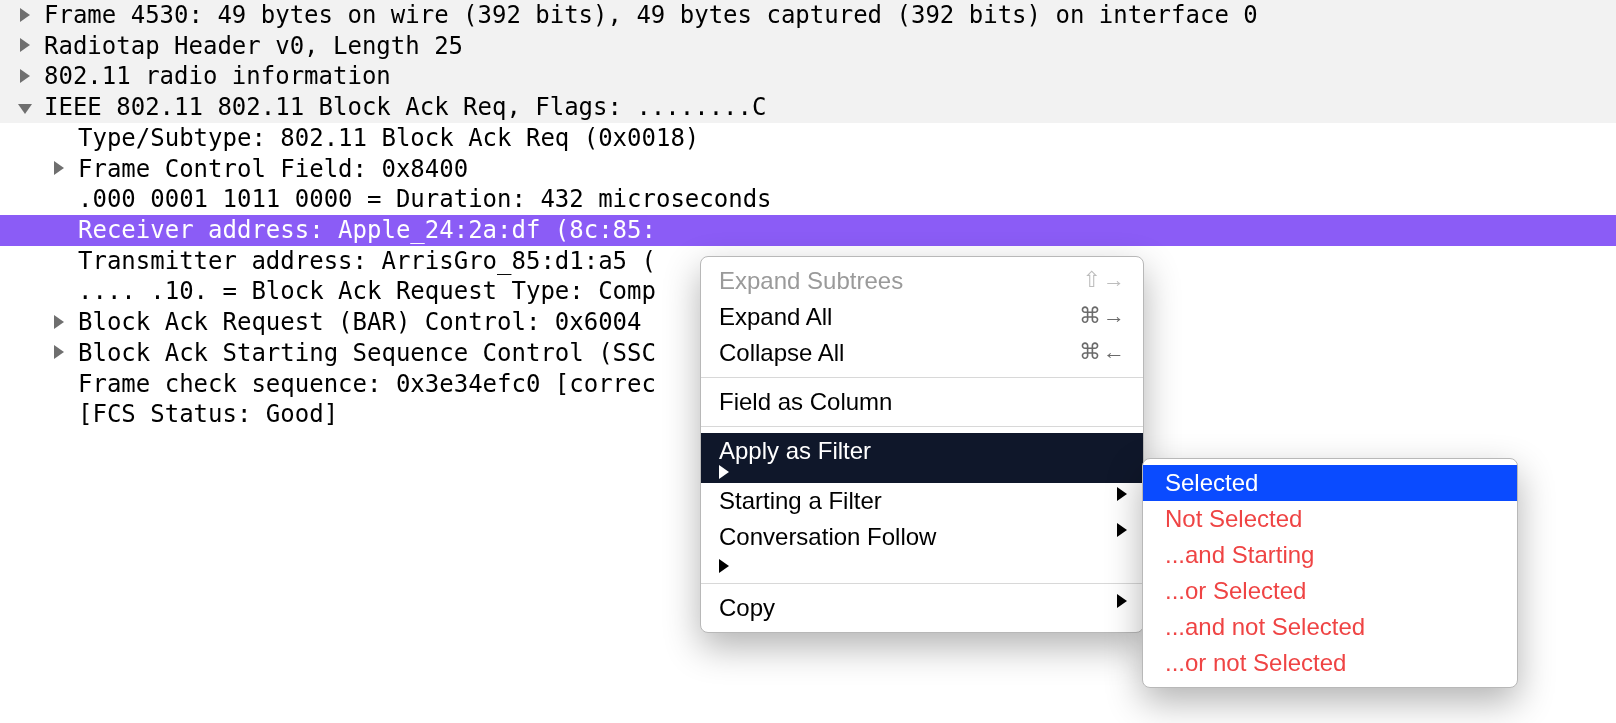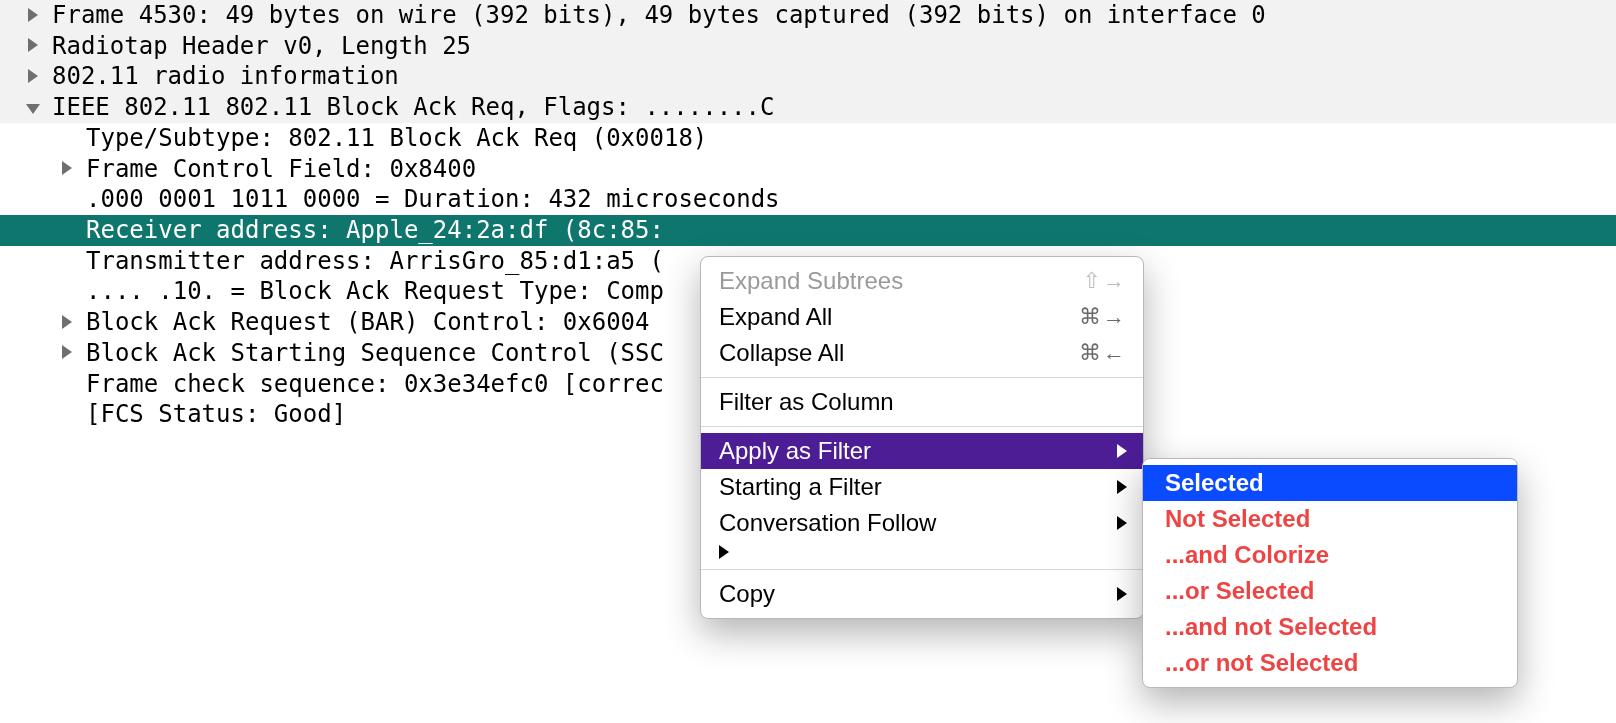--- a/index.html
+++ b/index.html
@@ -13,27 +13,27 @@
     color: #000;
     overflow: hidden;
   }
   .tree {
     line-height: 1.28;
     white-space: pre;
   }
   .row {
     display: flex;
     align-items: center;
-    padding-left: 20px;
+    padding-left: 12px;
   }
   .row.toplevel {
     background: #f2f2f2;
   }
   .row.selected {
-    background: #0f766e;
+    background: #8b5cf6;
     color: #fff;
   }
   .toggle {
     display: inline-flex;
     width: 26px;
     justify-content: center;
     align-items: center;
     color: #555;
     font-size: 20px;
     user-select: none;
@@ -53,29 +53,29 @@
     background: #fff;
     border: 1px solid #b8b8b8;
     border-radius: 8px;
     box-shadow: 0 14px 36px rgba(0,0,0,.30);
     font-family: -apple-system, "Helvetica Neue", Arial, sans-serif;
     font-size: 24px;
     padding: 6px 0;
   }
   .menu-item {
     display: flex;
-    align-items: center;
     justify-content: space-between;
     padding: 4px 16px 4px 18px;
     color: #000;
   }
   .menu-item.disabled { color: #9a9a9a; }
   .menu-item.highlight {
-    background: #4c1d95;
+    background: #0f172a;
     color: #fff;
+    flex-direction: column;
   }
   .menu-sep {
     height: 1px;
     margin: 6px 0;
     background: #d8d8d8;
   }
   .shortcut {
     font-family: -apple-system, Arial, sans-serif;
     color: #6a6a6a;
     letter-spacing: 2px;
@@ -96,21 +96,20 @@
     left: 1142px;
     top: 458px;
     width: 374px;
     background: #fff;
     border: 1px solid #b8b8b8;
     border-radius: 8px;
     box-shadow: 0 14px 36px rgba(0,0,0,.30);
     font-family: -apple-system, "Helvetica Neue", Arial, sans-serif;
     font-size: 24px;
     padding: 6px 0;
-    font-weight: bold;
   }
   .sub-item {
     padding: 4px 22px;
     color: #ef4444;
   }
   .sub-item.highlight {
     background: #0a4bff;
     color: #fff;
   }
 
@@ -142,21 +141,21 @@
     <div class="menu-item">
       <span>Expand All</span>
       <span class="shortcut">⌘→</span>
     </div>
     <div class="menu-item">
       <span>Collapse All</span>
       <span class="shortcut">⌘←</span>
     </div>
     <div class="menu-sep"></div>
     <div class="menu-item">
-      <span>Filter as Column</span>
+      <span>Field as Column</span>
     </div>
     <div class="menu-sep"></div>
     <div class="menu-item highlight">
       <span>Apply as Filter</span>
       <span class="submenu-arrow"></span>
     </div>
     <div class="menu-item">
       <span>Starting a Filter</span>
       <span class="submenu-arrow black"></span>
     </div>
@@ -170,17 +169,17 @@
     <div class="menu-sep"></div>
     <div class="menu-item">
       <span>Copy</span>
       <span class="submenu-arrow black"></span>
     </div>
   </div>
 
 <div class="submenu" id="submenu">
     <div class="sub-item highlight"><span>Selected</span></div>
     <div class="sub-item"><span>Not Selected</span></div>
-    <div class="sub-item"><span>...and Colorize</span></div>
+    <div class="sub-item"><span>...and Starting</span></div>
     <div class="sub-item"><span>...or Selected</span></div>
     <div class="sub-item"><span>...and not Selected</span></div>
     <div class="sub-item"><span>...or not Selected</span></div>
   </div>
 
 </body></html>

